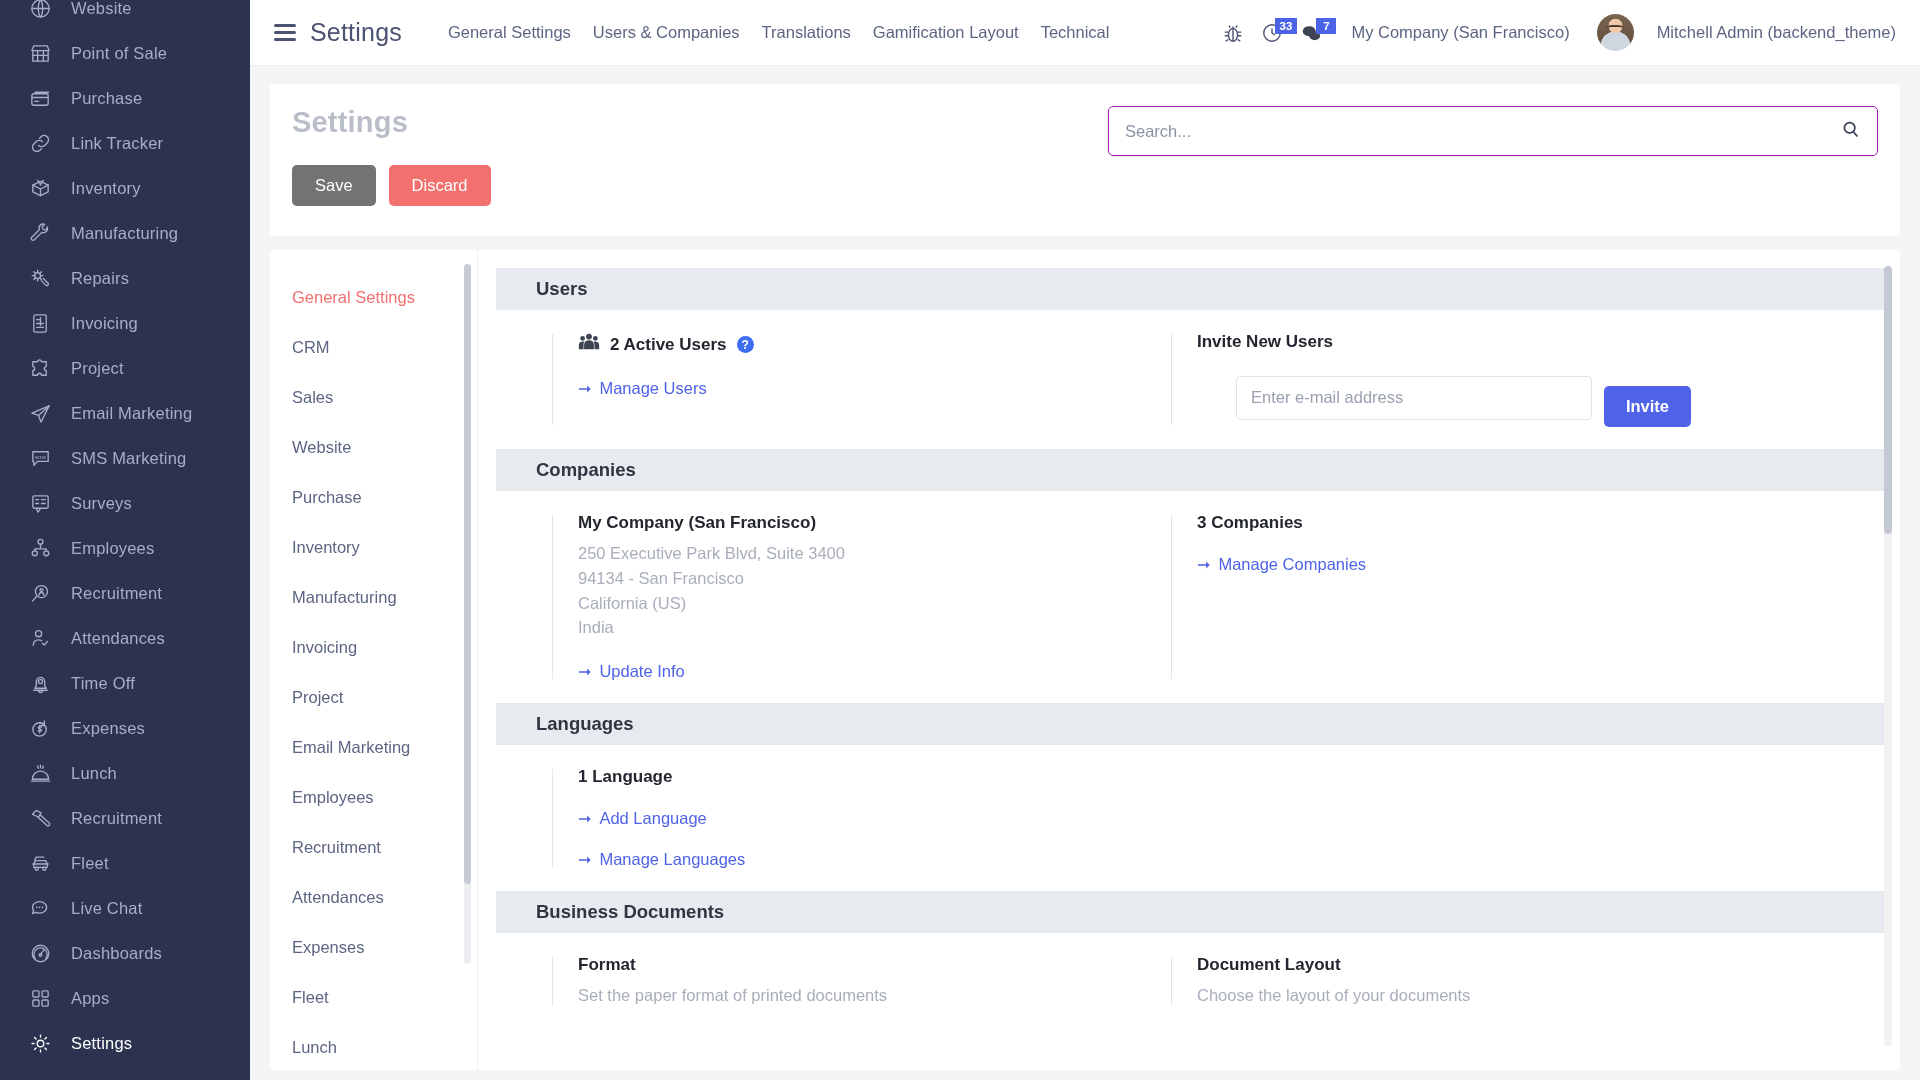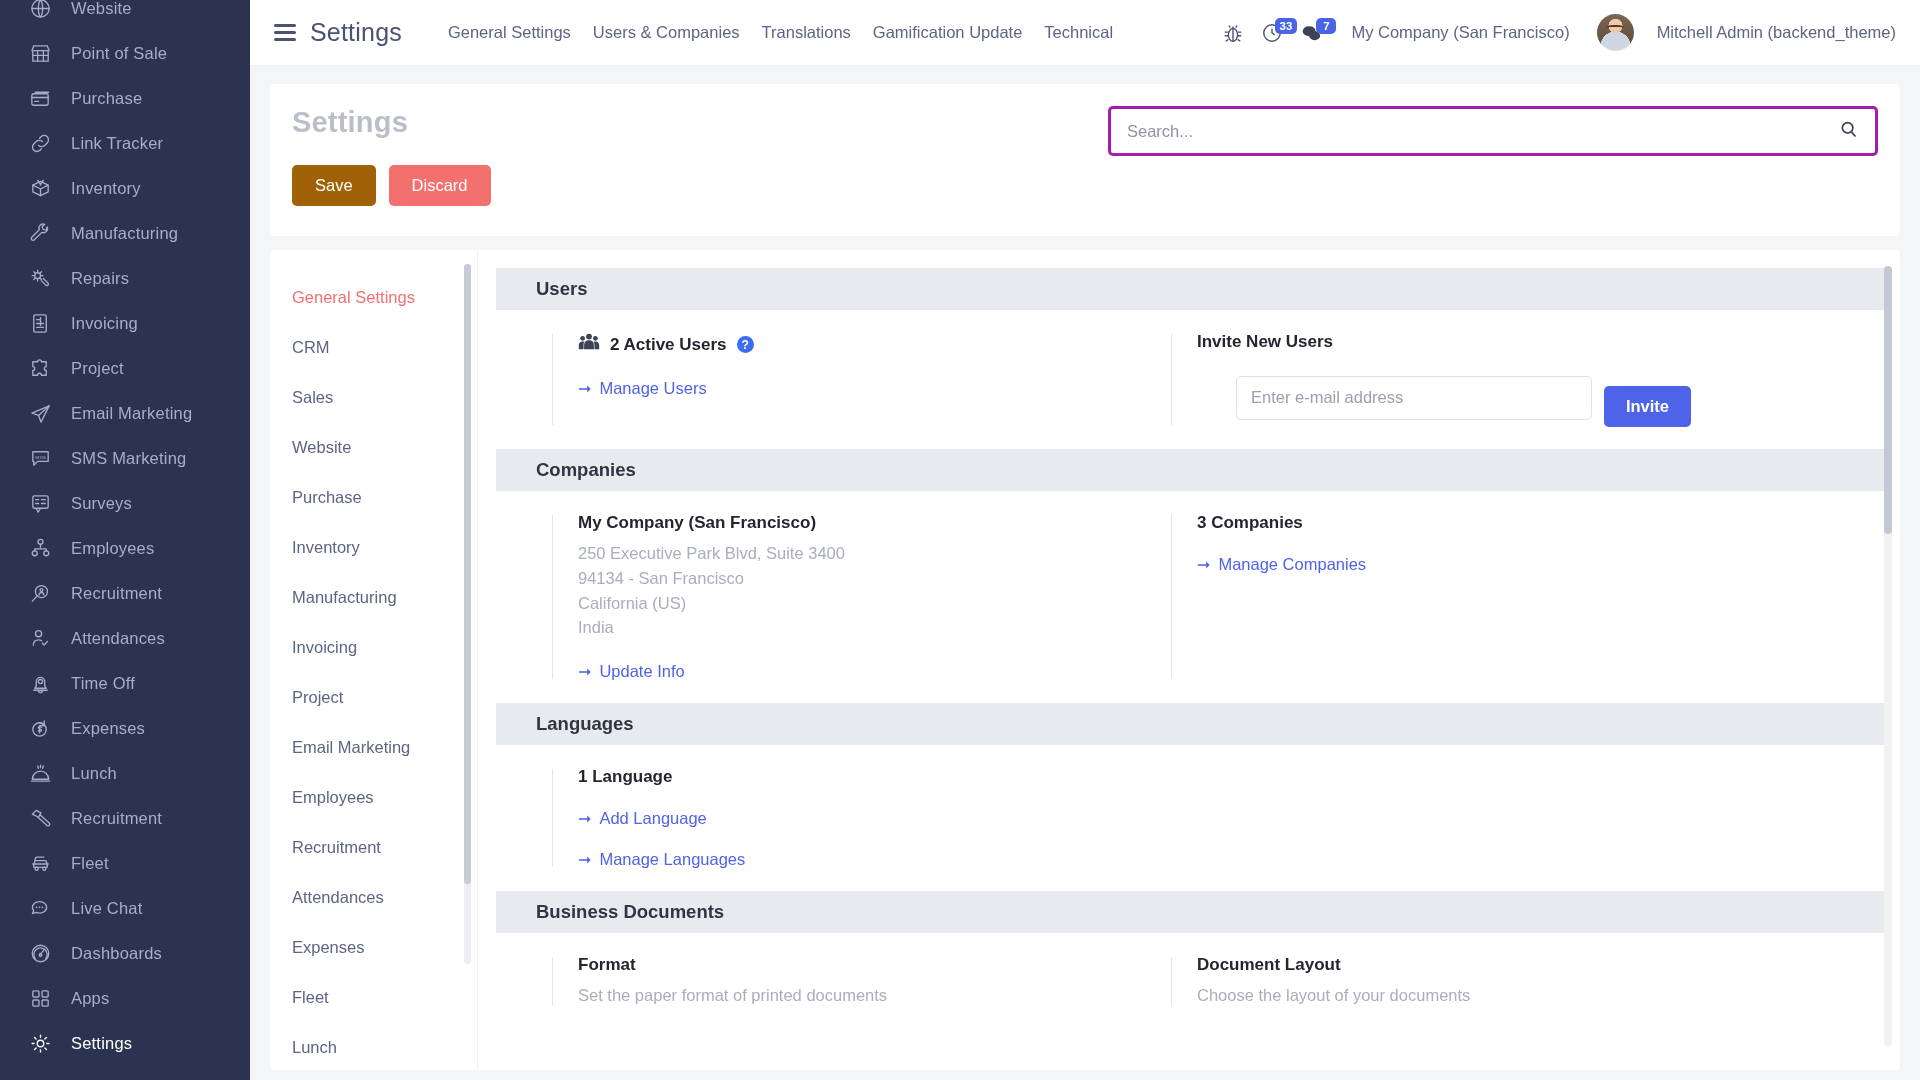--- a/index.html
+++ b/index.html
@@ -45,21 +45,21 @@
   .burger i { display:block; height: 2.6px; background: #4b5272; border-radius: 2px; }
   .brand { font-size: 25px; color: #4b5272; letter-spacing: .2px; margin-right: 46px; }
   .menu { display: flex; align-items: center; gap: 22px; }
   .menu-item { font-size: 16.5px; color: #5c6583; white-space: nowrap; cursor: pointer; }
   .topright { margin-left: auto; display: flex; align-items: center; gap: 13px; }
   .sysicon { position: relative; display: flex; align-items: center; justify-content: center; width: 26px; height: 26px; }
   .sysicon svg { width: 22px; height: 22px; stroke: #4b5272; fill: none; stroke-width: 1.5; }
   .badge {
     position: absolute; top: -2px; right: -12px;
     background: #4a63e7; color: #fff; font-size: 11.5px; font-weight: bold;
-    border-radius: 5px; padding: 1px 5px; min-width: 20px; text-align: center; line-height: 14px;
+    border-radius: 0; padding: 1px 5px; min-width: 20px; text-align: center; line-height: 14px;
   }
   .company-name { font-size: 16.5px; color: #5c6583; margin-left: 14px; white-space: nowrap; }
   .avatar {
     width: 37px; height: 37px; border-radius: 50%; margin-left: 14px;
     background:
       radial-gradient(circle at 50% 32%, #f0c8a8 0 22%, transparent 23%),
       radial-gradient(circle at 50% 88%, #cfd6e0 0 40%, transparent 41%),
       linear-gradient(#7a6550, #5c4a39);
     position: relative; overflow: hidden; flex: 0 0 37px;
   }
@@ -76,27 +76,27 @@
     background: #fff; margin: 18px 20px 0 20px; border-radius: 4px;
     padding: 22px 22px 24px 22px; display: flex; align-items: flex-start;
     position: relative; height: 152px;
   }
   .page-title { font-size: 29px; color: #b9bec9; font-weight: bold; letter-spacing: .2px; }
   .btn-row { display: flex; gap: 13px; margin-top: 26px; }
   .btn {
     border: none; border-radius: 5px; color: #fff; font-size: 16.5px;
     padding: 11px 23px; cursor: pointer; font-family: inherit;
   }
-  .btn-save { background: #a16207; text-align: right; }
+  .btn-save { background: #737373; text-align: right; }
   .btn-discard { background: #f2706e; }
   .head-left { display:flex; flex-direction: column; }
 
   .search-wrap {
     position: absolute; right: 22px; top: 22px; width: 770px;
-    height: 50px; border: 3px solid #a21caf; border-radius: 5px;
+    height: 50px; border: 1px solid #a21caf; border-radius: 5px;
     display: flex; align-items: center; padding: 0 16px; background: #fff;
   }
   .search-input {
     border: none; outline: none; flex: 1; font-size: 16.5px;
     font-family: inherit; color: #5c6583; background: transparent;
   }
   .search-input::placeholder { color: #8d93a6; }
   .search-icon svg { width: 21px; height: 21px; stroke: #3c4257; fill: none; stroke-width: 2; }
 
   
@@ -415,21 +415,21 @@
       <div class="burger">
           <i></i>
           <i></i>
           <i></i>
         </div>
       <div class="brand">Settings</div>
       <div class="menu" id="top-menu">
           <div class="menu-item">General Settings</div>
           <div class="menu-item">Users &amp; Companies</div>
           <div class="menu-item">Translations</div>
-          <div class="menu-item">Gamification Update</div>
+          <div class="menu-item">Gamification Layout</div>
           <div class="menu-item">Technical</div>
         </div>
 
       <div class="topright">
         <div class="sysicon">
           <svg viewBox="0 0 24 24">
               <ellipse cx="12" cy="14" rx="5" ry="7"></ellipse>
               <path d="M12 7v-2M9 6l-1.5-2M15 6l1.5-2M7 11H3M7 15H3M7 19l-3 2M17 11h4M17 15h4M17 19l3 2M12 7v14"></path>
             </svg>
         </div>

